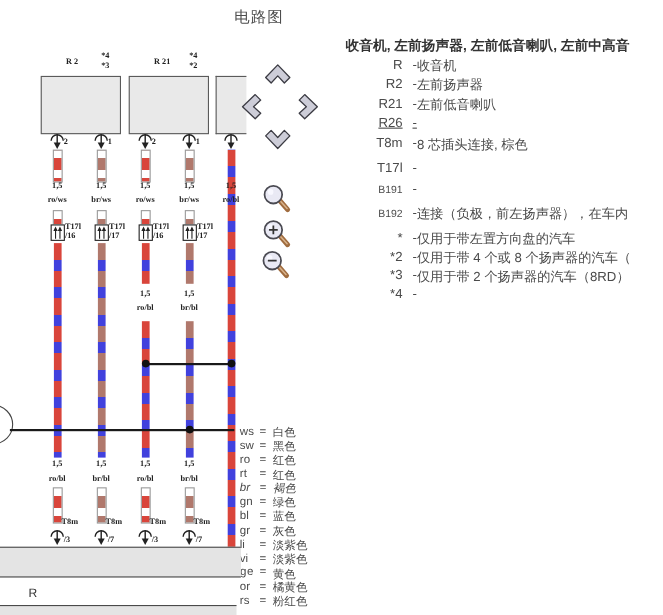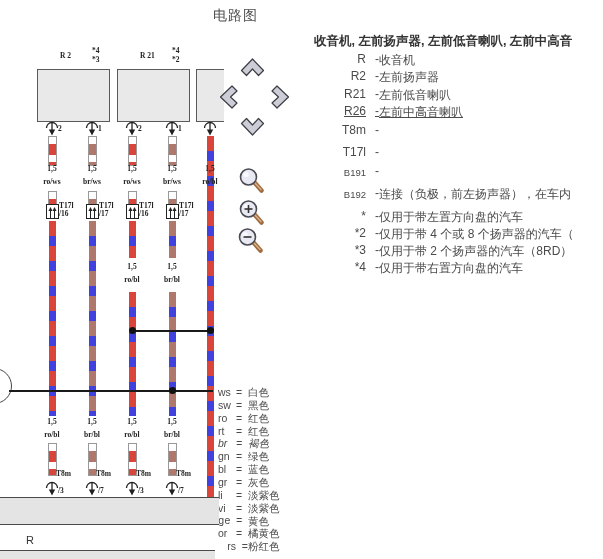--- a/index.html
+++ b/index.html
@@ -242,25 +242,25 @@
           <div class="cdesc">左前扬声器</div>
         </div>
         <div class="crow" style="top: 87px;">
           <div class="ccode">R21</div>
           <div class="cdash">-</div>
           <div class="cdesc">左前低音喇叭</div>
         </div>
         <div class="crow" style="top: 104px; text-decoration: underline;">
           <div class="ccode">R26</div>
           <div class="cdash">-</div>
-          <div class="cdesc">左前中高音喇叭</div>
         </div>
         <div class="crow" style="top: 123px;">
           <div class="ccode">T8m</div>
           <div class="cdash">-</div>
+          <div class="cdesc">8 芯插头连接, 棕色</div>
         </div>
         <div class="crow" style="top: 145px;">
           <div class="ccode">T17l</div>
           <div class="cdash">-</div>
         </div>
         <div class="crow" style="top: 164px;">
           <div class="ccode small">B191</div>
           <div class="cdash">-</div>
         </div>
         <div class="crow" style="top: 186px;">
@@ -279,21 +279,20 @@
           <div class="cdesc">仅用于带 4 个或 8 个扬声器的汽车（</div>
         </div>
         <div class="crow" style="top: 243px;">
           <div class="ccode">*3</div>
           <div class="cdash">-</div>
           <div class="cdesc">仅用于带 2 个扬声器的汽车（8RD）</div>
         </div>
         <div class="crow" style="top: 260px;">
           <div class="ccode">*4</div>
           <div class="cdash">-</div>
-          <div class="cdesc">仅用于带右置方向盘的汽车</div>
         </div>
       </div>
   </div>
 
   <div id="color-legend" class="a" style="left:0;top:0;">
       <div class="lrow" style="top: 386px;">
         <div class="lcode">ws</div>
         <div class="leq">=</div>
         <div class="lname">白色</div>
       </div>
@@ -345,19 +344,19 @@
       <div class="lrow" style="top: 514.5px; font-family: Liberation Mono, monospace;">
         <div class="lcode">ge</div>
         <div class="leq">=</div>
         <div class="lname">黄色</div>
       </div>
       <div class="lrow" style="top: 527.35px;">
         <div class="lcode">or</div>
         <div class="leq">=</div>
         <div class="lname">橘黄色</div>
       </div>
-      <div class="lrow" style="top: 540.2px; text-align: right;">
+      <div class="lrow" style="top: 540.2px;">
         <div class="lcode">rs</div>
         <div class="leq">=</div>
         <div class="lname">粉红色</div>
       </div>
     </div>
 </div>
 
 </body></html>

